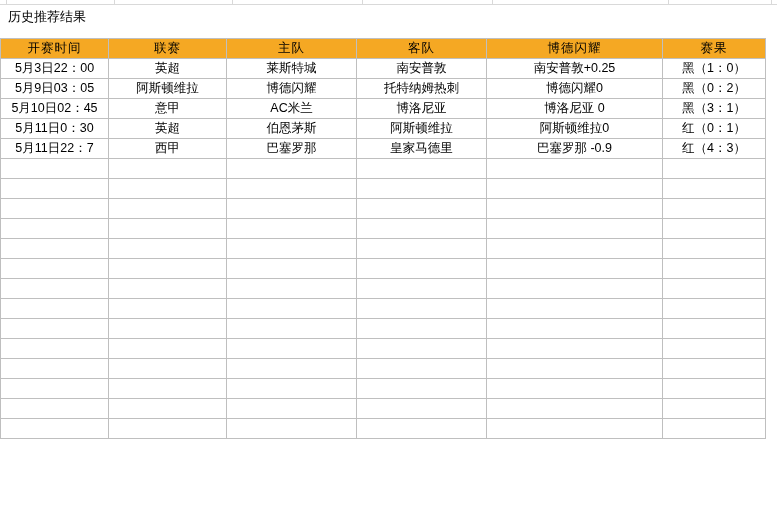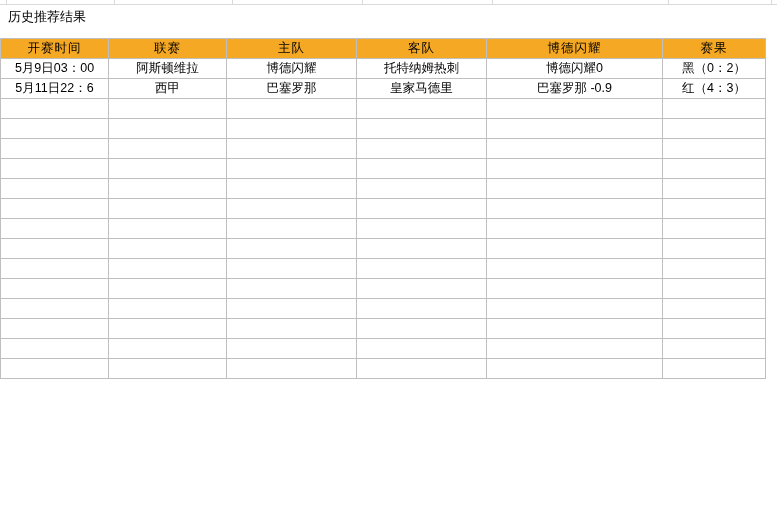--- a/index.html
+++ b/index.html
@@ -119,29 +119,53 @@
         <th>开赛时间</th>
         <th>联赛</th>
         <th>主队</th>
         <th>客队</th>
         <th>博德闪耀</th>
         <th>赛果</th>
       </tr>
     </thead>
     <tbody id="table-body">
         <tr>
-          <td>5月9日03：00</td>
+          <td>5月3日22：00</td>
+          <td>英超</td>
+          <td>莱斯特城</td>
+          <td>南安普敦</td>
+          <td>南安普敦+0.25</td>
+          <td class="res-black">黑（1：0）</td>
+        </tr>
+        <tr>
+          <td>5月9日03：05</td>
           <td>阿斯顿维拉</td>
           <td>博德闪耀</td>
           <td>托特纳姆热刺</td>
           <td>博德闪耀0</td>
           <td class="res-black">黑（0：2）</td>
         </tr>
         <tr>
-          <td>5月11日22：6</td>
+          <td>5月10日02：45</td>
+          <td>意甲</td>
+          <td>AC米兰</td>
+          <td>博洛尼亚</td>
+          <td>博洛尼亚 0</td>
+          <td class="res-black">黑（3：1）</td>
+        </tr>
+        <tr>
+          <td>5月11日0：30</td>
+          <td>英超</td>
+          <td>伯恩茅斯</td>
+          <td>阿斯顿维拉</td>
+          <td>阿斯顿维拉0</td>
+          <td class="res-red">红（0：1）</td>
+        </tr>
+        <tr>
+          <td>5月11日22：7</td>
           <td>西甲</td>
           <td>巴塞罗那</td>
           <td>皇家马德里</td>
           <td>巴塞罗那 -0.9</td>
           <td class="res-red">红（4：3）</td>
         </tr>
         <tr class="empty-row">
           <td>&nbsp;</td>
           <td>&nbsp;</td>
           <td>&nbsp;</td>

